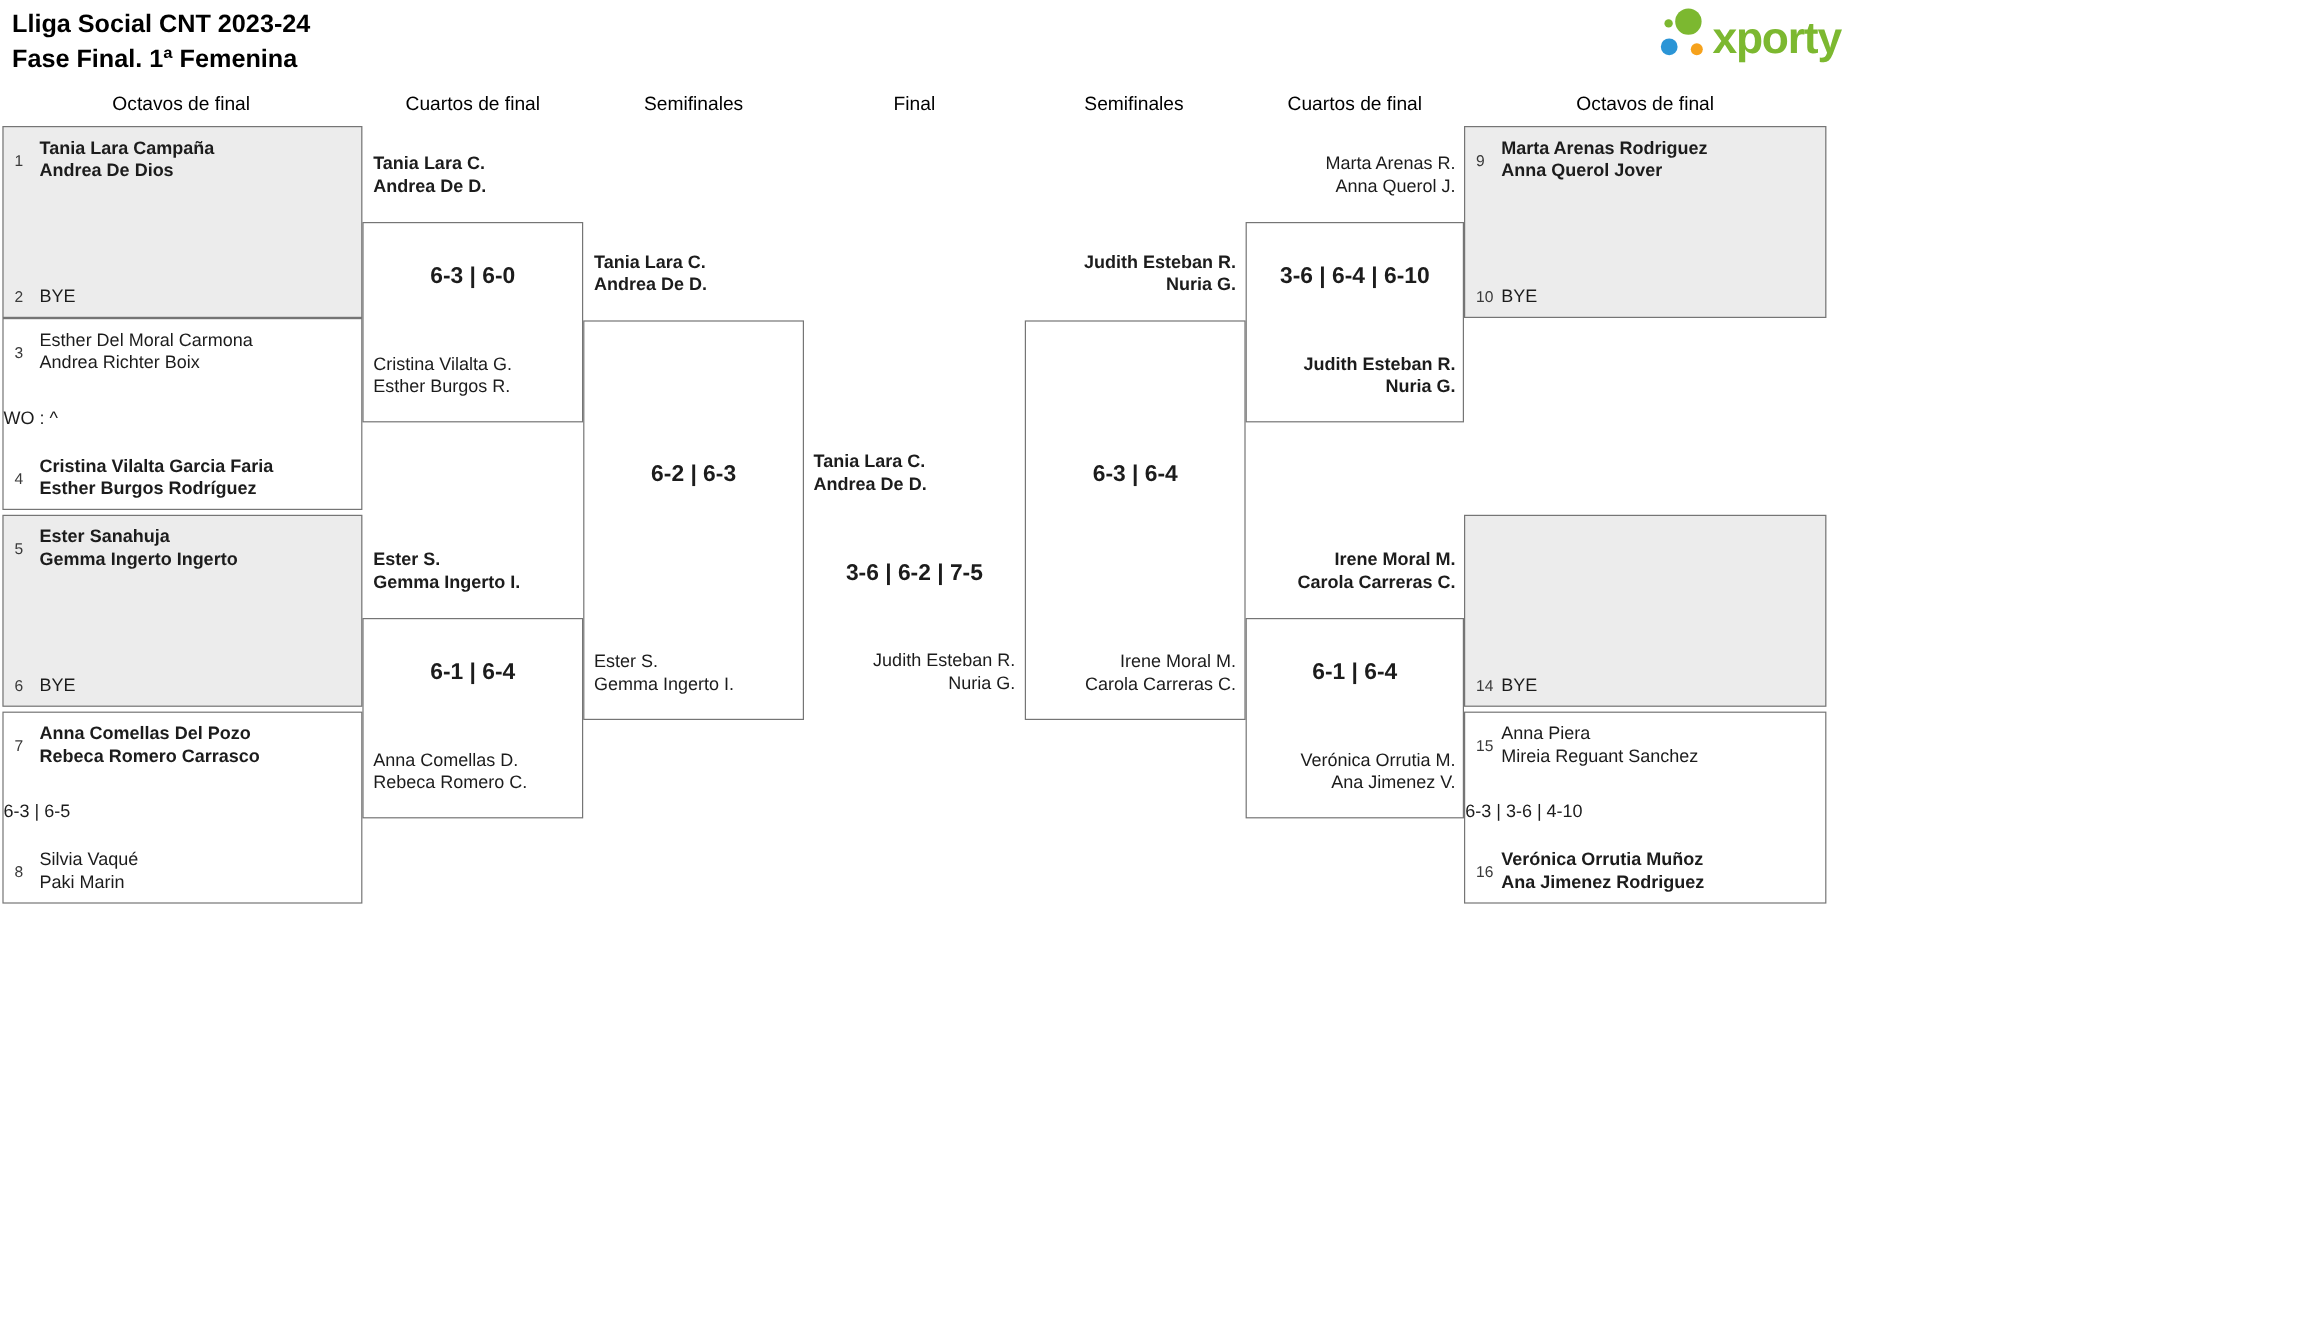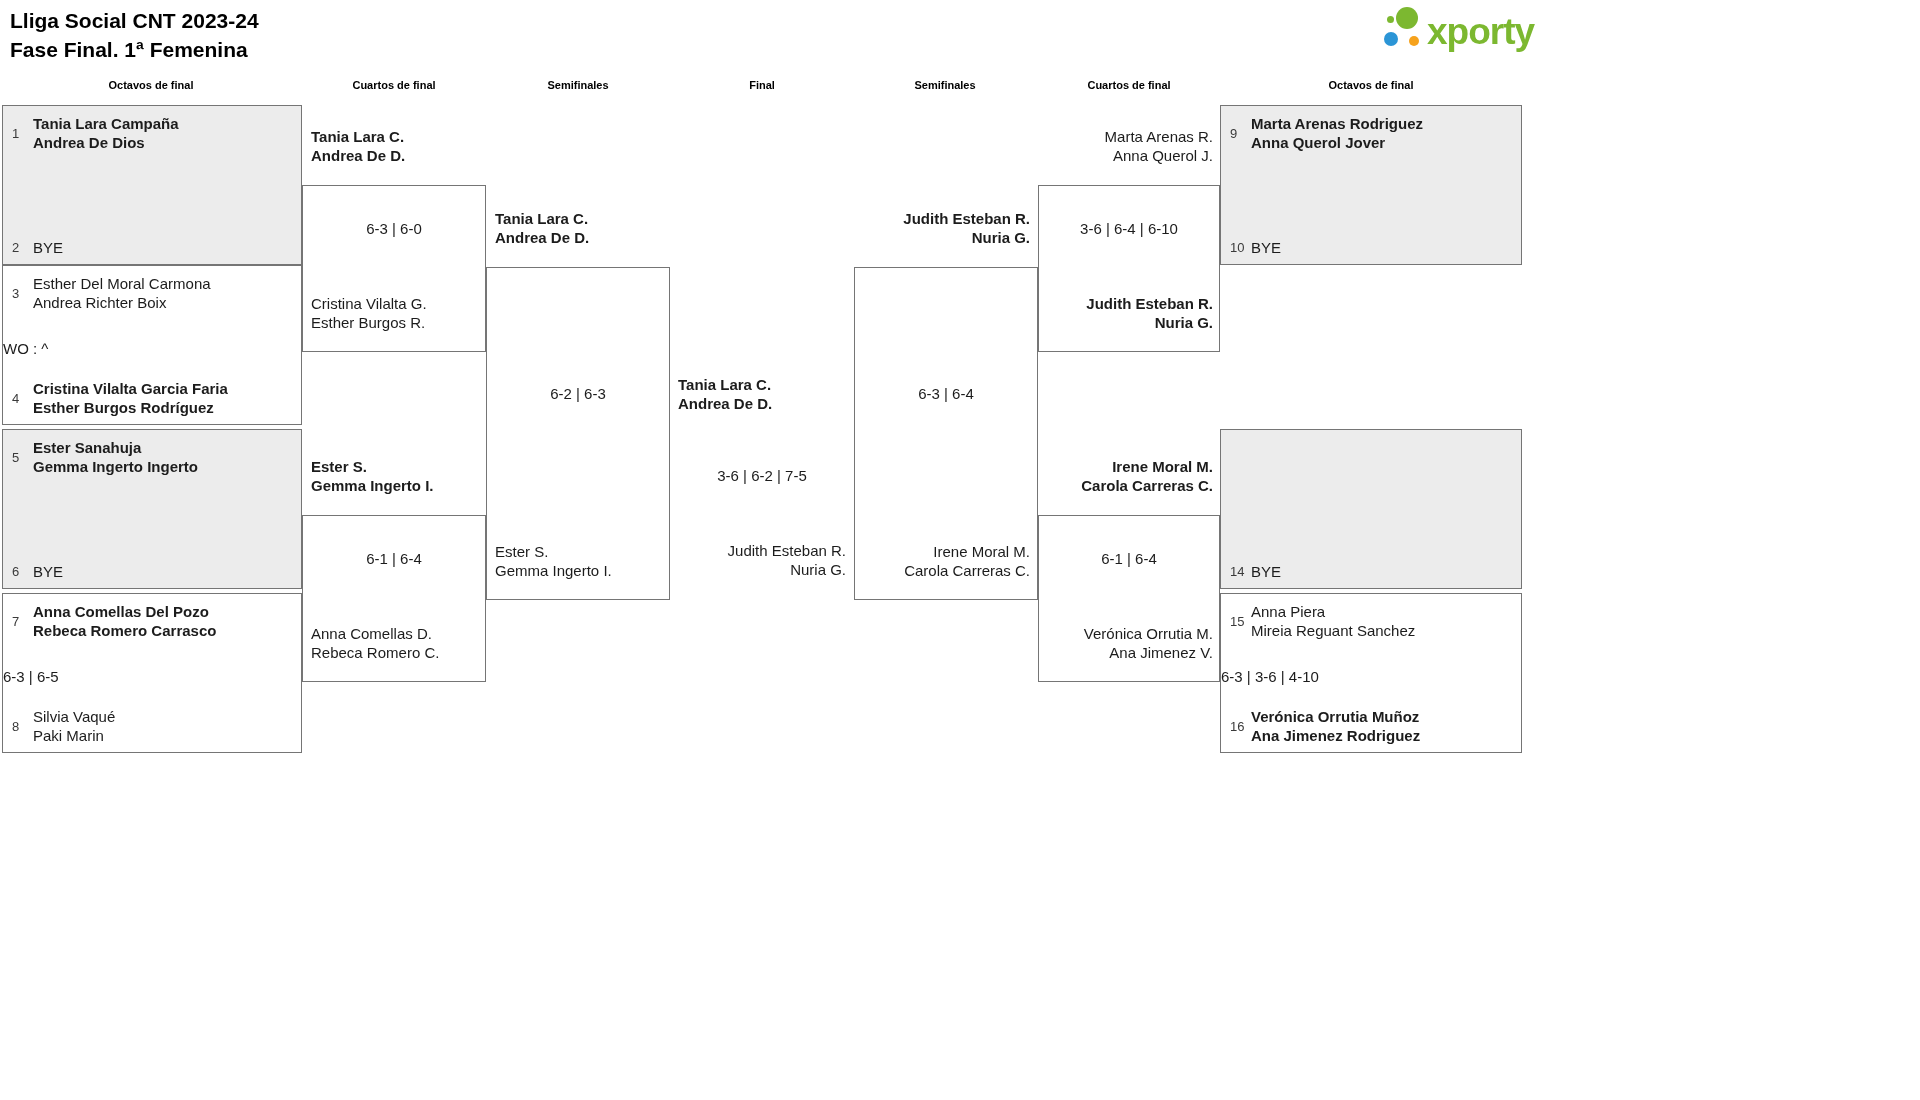--- a/index.html
+++ b/index.html
@@ -10,37 +10,37 @@
 
   .logo { position:absolute; left:1383px; top:4px; height:56px; display:flex; align-items:center; }
   .logo-dots { position:relative; width:42px; height:54px; }
   .dot { position:absolute; border-radius:50%; }
   .dot-green-big { width:22px; height:22px; left:13px; top:2px; background:#7cb830; }
   .dot-green-small { width:7px; height:7px; left:4px; top:11px; background:#7cb830; }
   .dot-blue { width:14px; height:14px; left:1px; top:27px; background:#2b95d6; }
   .dot-orange { width:10px; height:10px; left:26px; top:31px; background:#f6a21c; }
   .logo-text { font-size:37px; font-weight:800; color:#7cb830; letter-spacing:-1px; margin-left:2px; line-height:54px; }
 
-  .round-header { position:absolute; top:79px; width:200px; text-align:center; font-size:11px; font-weight:700; color:#000; }
+  .round-header { position:absolute; top:79px; width:200px; text-align:center; font-size:16px; font-weight:400; color:#000; }
 
   .octavo { position:absolute; width:300px; height:160px; border:1px solid #757575; background:#fff; }
   .octavo.right { width:302px; }
   .octavo.shaded { background:#ececec; }
   .slot { position:absolute; left:0; right:0; display:flex; align-items:center; padding-left:9px; }
   .slot.top { top:8px; }
   .slot.bot { bottom:7px; }
   .seed { min-width:17px; margin-right:4px; font-size:13px; color:#3a3a3a; flex:none; }
   .names { font-size:15px; line-height:19px; }
   .bold { font-weight:700; }
   .oscore { position:absolute; left:0; right:0; top:74px; text-align:left; font-size:15px; }
 
   .mbox { position:absolute; border:1px solid #757575; background:transparent; }
   .lbl { position:absolute; font-size:15px; line-height:19px; width:180px; }
   .lbl.r { text-align:right; }
-  .cscore { position:absolute; text-align:center; font-size:15px; }
+  .cscore { position:absolute; text-align:center; font-size:19px;font-weight:bold; }
 </style>
 </head>
 <body>
 
 <div class="canvas">
 
   <div class="title">
     <div>Lliga Social CNT 2023-24</div>
     <div>Fase Final. 1ª Femenina</div>
   </div>

